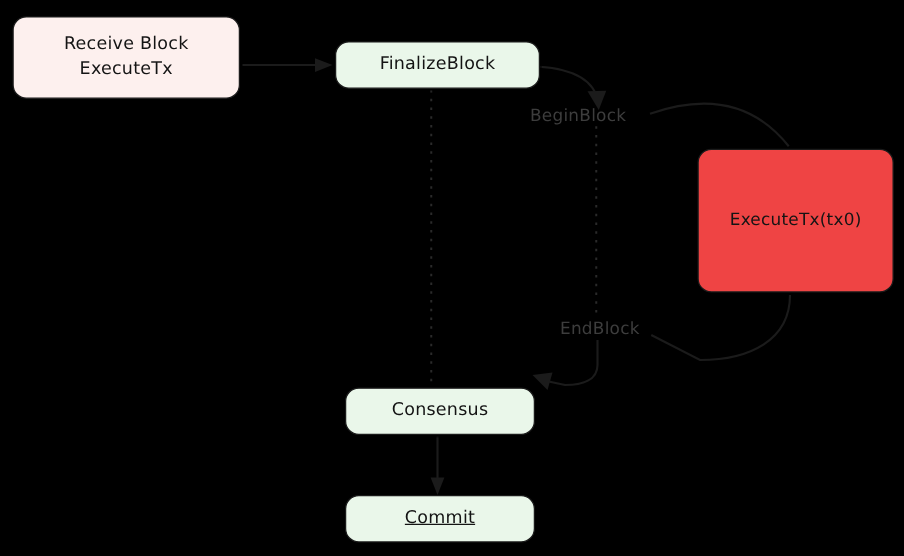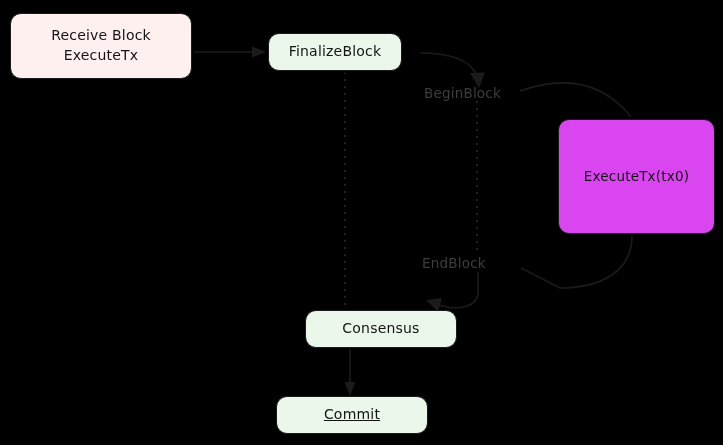--- a/index.html
+++ b/index.html
@@ -36,39 +36,39 @@
     font-family: "DejaVu Sans", sans-serif;
     font-size: 14px;
     letter-spacing: 0.2px;
     line-height: 1.42;
     text-align: center;
     box-shadow: 1.5px 2px 0 rgba(0,0,0,0.55);
   }
   .node-line { display: block; white-space: nowrap; }
   .node.pink  { background: #fdf0ee; }
   .node.green { background: #eaf7ea; }
-  .node.blue  { background: #d946ef; }
+  .node.blue  { background: #ef4444; }
 
   #node-receive-block-proposal { left: 10px;  top: 13px;  width: 182px; height: 66px; }
-  #node-finalize-block         { left: 268px; top: 33px;  width: 134px; height: 38px; }
+  #node-finalize-block         { left: 268px; top: 33px;  width: 164px; height: 38px; }
   #node-execute-tx             { left: 558px; top: 119px; width: 157px; height: 115px;
                                  font-size: 13.5px; line-height: 1.72; }
-  #node-consensus              { left: 276px; top: 310px; width: 152px; height: 38px; margin-left: 29px; }
+  #node-consensus              { left: 276px; top: 310px; width: 152px; height: 38px; }
   #node-commit                 { left: 276px; top: 396px; width: 152px; height: 38px; text-decoration: underline; }
 
   .edge-label {
     position: absolute;
     color: #3d3d3d;
     font-family: "DejaVu Sans", sans-serif;
     font-size: 13.5px;
     white-space: nowrap;
     letter-spacing: 0.2px;
   }
   #label-begin-block { left: 424px; top: 85px; text-align: right; }
-  #label-end-block   { left: 422px; top: 255px; }
+  #label-end-block   { left: 448px; top: 255px; }
 
   .edge-path {
     fill: none;
     stroke: #1b1b1b;
     stroke-width: 1.7px;
   }
   .edge-dotted {
     fill: none;
     stroke: #2a2a2a;
     stroke-width: 1.6px;

